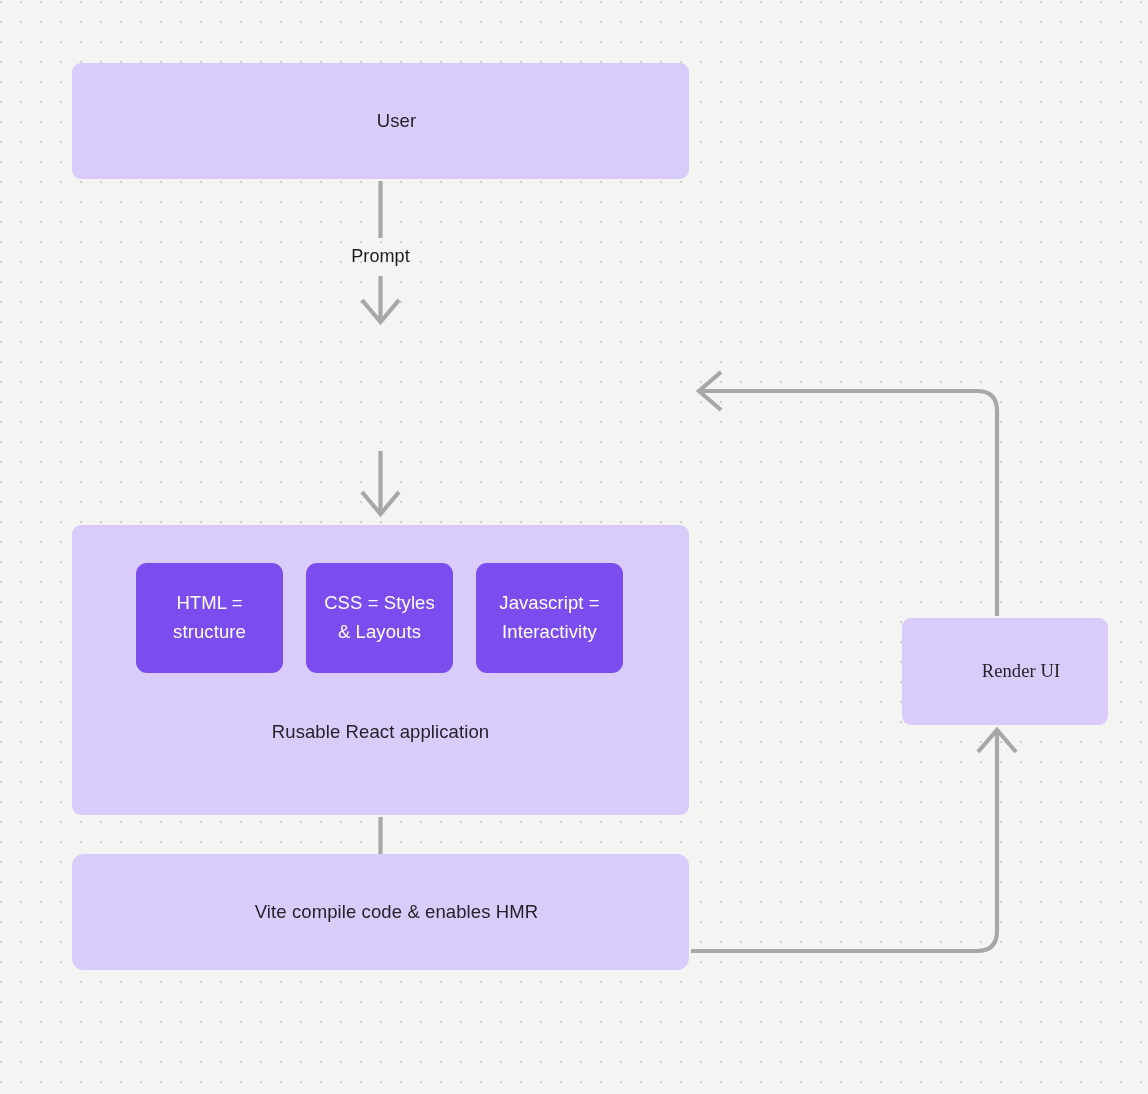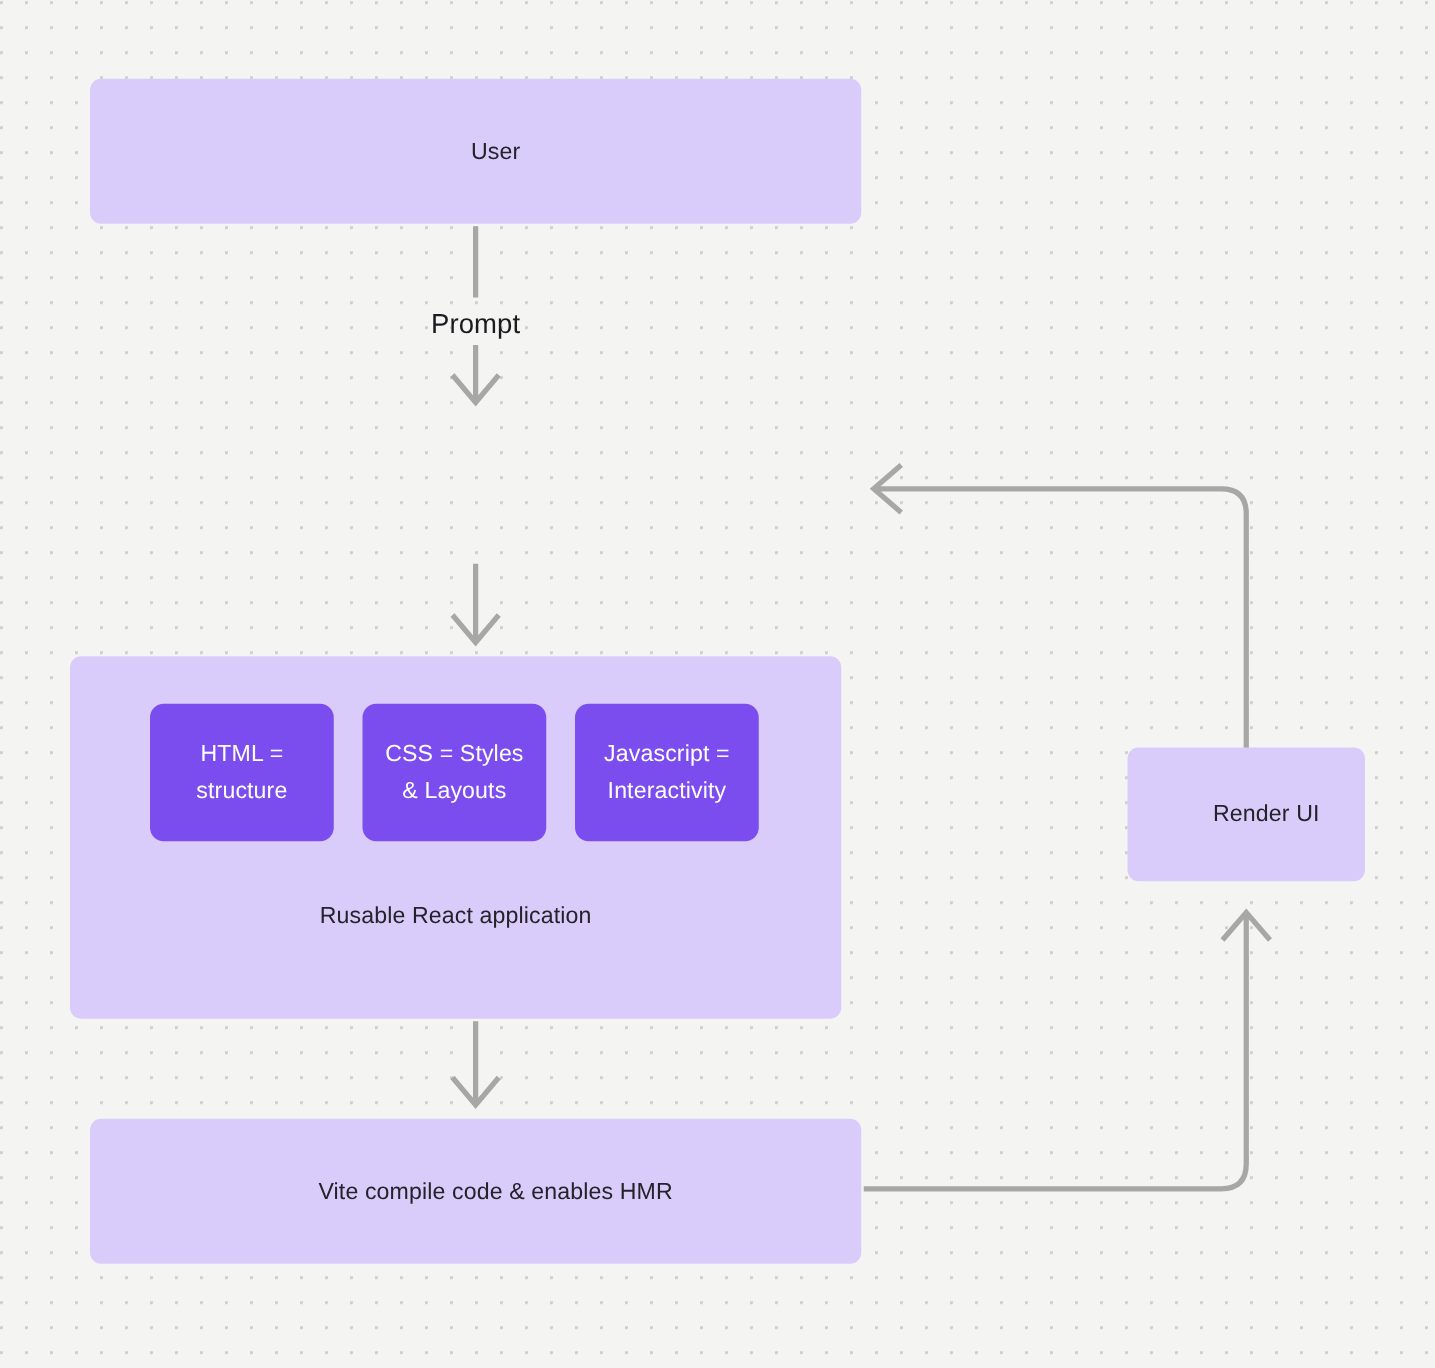--- a/index.html
+++ b/index.html
@@ -50,21 +50,21 @@
     left: 0;
     right: 0;
     text-align: center;
     color: #232329;
     font-size: 18.5px;
     letter-spacing: 0.1px;
   }
   .edge-label {
     position: absolute;
     color: #1c1c20;
-    font-size: 22px;
+    font-size: 18px;
     text-align: center;
     letter-spacing: 0.1px;
     background: transparent;
     white-space: nowrap;
   }
   svg.edges {
     position: absolute;
     left: 0;
     top: 0;
     width: 1148px;
@@ -110,21 +110,21 @@
     <path class="edge-head" d="M 721 372 L 699 391 L 721 410"></path>
   </svg>
 
   <div class="node node-light" style="left:72px; top:63px; width:617px; height:116px;">
     <span>User</span>
   </div>
 
   <div class="edge-label" style="left:330px; top:246px; width:101px;">Prompt</div>
 
 
-  <div class="node node-light" style="left:56px; top:525px; width:617px; height:290px; display:block; border-radius:9px;">
+  <div class="node node-light" style="left:72px; top:525px; width:617px; height:290px; display:block; border-radius:9px;">
 
     <div class="node node-dark" style="left:64px; top:38px; width:147px; height:110px;">
       <div>
         <div>HTML =</div>
         <div>structure</div>
       </div>
     </div>
 
     <div class="node node-dark" style="left:234px; top:38px; width:147px; height:110px;">
       <div>
@@ -136,21 +136,21 @@
     <div class="node node-dark" style="left:404px; top:38px; width:147px; height:110px;">
       <div>
         <div>Javascript =</div>
         <div>Interactivity</div>
       </div>
     </div>
 
     <div class="group-label" style="top:195px;">Rusable React application</div>
   </div>
 
-  <div class="node node-light" style="left:72px; top:895px; width:617px; height:116px;">
+  <div class="node node-light" style="left:72px; top:854px; width:617px; height:116px;border-radius:12px;">
     <span>Vite compile code &amp; enables HMR</span>
   </div>
 
-  <div class="node node-light" style="left:902px; top:598px; width:190px; height:107px;">
+  <div class="node node-light" style="left:902px; top:618px; width:206px; height:107px;font-family:Liberation Serif, serif;">
     <span>Render UI</span>
   </div>
 
 </div>
 
 </body></html>

